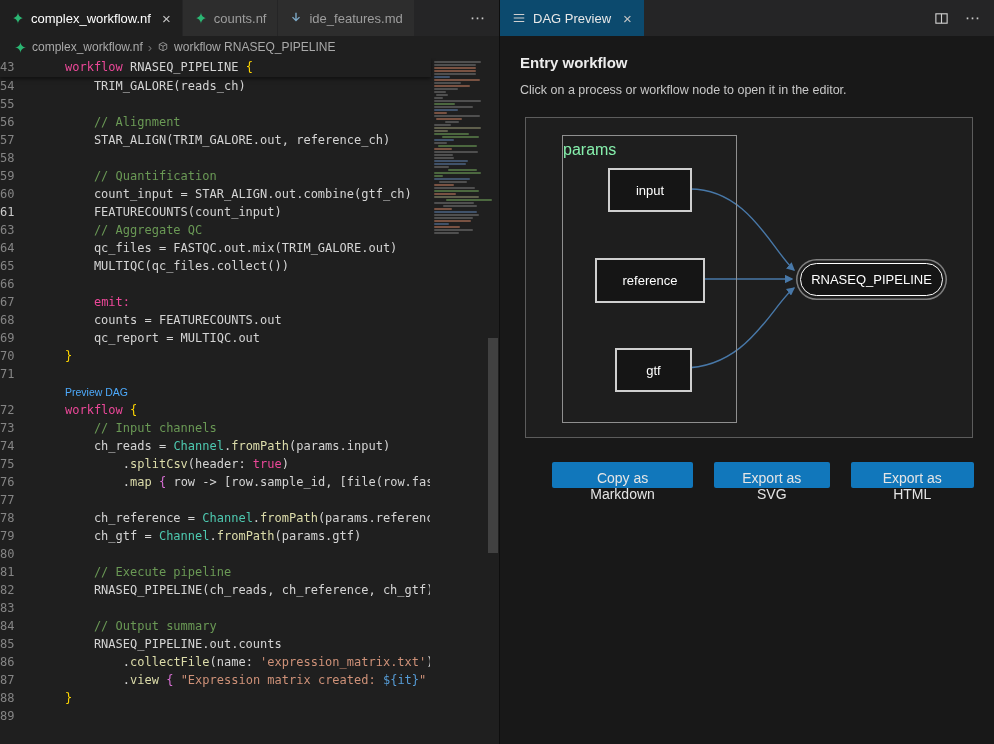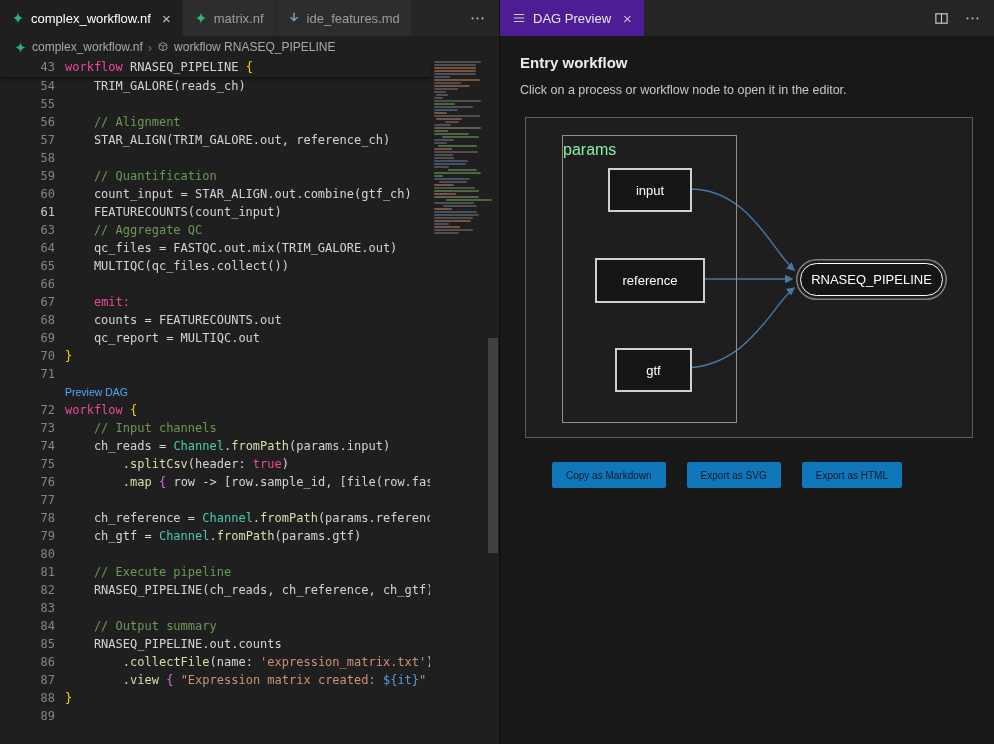--- a/index.html
+++ b/index.html
@@ -20,21 +20,21 @@
 
   .breadcrumbs { height:22px; flex:none; display:flex; align-items:center; gap:5px; padding-left:14px; background:#1f1f1f; color:#a9a9a9; font-size:12px; }
   .bc-item { cursor:pointer; }
   .bc-sep { color:#6e6e6e; font-size:13px; }
   .bc-icon { display:flex; align-items:center; }
 
   .editor-body { position:relative; flex:1; overflow:hidden; background:#1f1f1f; }
   .code-area { position:absolute; top:19px; left:0; right:69px; bottom:0; overflow:hidden; }
 
   .code-row { display:flex; height:18px; line-height:18px; font-family:"DejaVu Sans Mono", monospace; font-size:12px; white-space:pre; }
-  .gutter { width:64px; flex:none; text-align:right; padding-right:9px; color:#858585; }
+  .gutter { width:64px; flex:none; padding-right:9px; color:#858585; }
   .gutter.active { color:#c9c9c9; }
   .line-content { position:relative; flex:1; overflow:hidden; color:#d4d4d4; padding-left:1px; }
   .indent-band { position:absolute; left:0; top:0; width:30px; height:100%; background:rgba(255,255,255,0.05); }
   .line-content > span { position:relative; }
 
   .tok-p { color:#d4d4d4; } .tok-k { color:#ec4899; } .tok-c { color:#6a9955; }
   .tok-s { color:#ce9178; } .tok-t { color:#4ec9b0; } .tok-m { color:#dcdcaa;margin-top:32px; }
   .tok-b1 { color:#ffd700; } .tok-b2 { color:#da70d6; } .tok-e { color:#569cd6; }
 
   .codelens { font-family:"Liberation Sans", sans-serif; font-size:10.5px; color:#4daafc; cursor:pointer; }
@@ -43,41 +43,41 @@
 
   .minimap { position:absolute; top:0; right:12px; width:57px; bottom:0; padding:3px 0 0 0; }
   .mm-bar { height:2px; margin:0 0 1px 4px; border-radius:1px; opacity:0.6; }
 
   .scrollbar { position:absolute; top:0; right:0; width:12px; bottom:0; }
   .scroll-thumb { position:absolute; top:280px; left:1px; width:10px; height:215px; background:rgba(121,121,121,0.38); }
 
   
   .panel-pane { flex:1; background:#181818; display:flex; flex-direction:column; }
   .panel-tabbar { background:#252526; }
-  .panel-tab { display:flex; align-items:center; gap:7px; padding:0 12px; background:#4c1d95; color:#ffffff; font-size:13px; cursor:pointer; }
+  .panel-tab { display:flex; align-items:center; gap:7px; padding:0 12px; background:#0c4a6e; color:#ffffff; font-size:13px; cursor:pointer; }
   .panel-tab-label { color:#e8e8e8; }
   .panel-actions { margin-left:auto; display:flex; align-items:center; gap:16px; padding-right:14px; color:#cccccc; }
   .panel-actions span { cursor:pointer; display:flex; align-items:center; font-size:15px; }
 
   .panel-content { padding:16px 20px 0 20px; color:#cccccc; }
   .panel-heading { font-size:15px; font-weight:700; color:#ececec; margin:2px 0 12px 0; }
   .panel-desc { margin:0 0 20px 0; font-size:12.5px; color:#c8c8c8; }
 
   .dag { position:relative; width:448px; height:321px; background:#1e1e1e; border:1px solid #5c5c5c; margin-left:5px; }
   .dag-edges { position:absolute; left:0; top:0; pointer-events:none; }
   .params-group { position:absolute; left:36px; top:17px; width:175px; height:288px; border:1px solid #8f8f8f; }
   .params-label { position:absolute; top:5px; left:0; right:0; color:#86efac; font-size:16px; }
   .dag-node { position:absolute; background:#151515; border:2px solid #cfcfcf; color:#ffffff; font-size:13px; display:flex; align-items:center; justify-content:center; cursor:pointer; }
   .dag-node.n0 { left:45px; top:32px;  width:84px;  height:44px; }
   .dag-node.n1 { left:32px; top:122px; width:110px; height:45px; }
   .dag-node.n2 { left:52px; top:212px; width:77px;  height:44px; }
   .pipeline-node { position:absolute; left:274px; top:145px; width:143px; height:33px; border-radius:17px; border:1.5px solid #ffffff; background:#151515; color:#ffffff; font-size:13px; display:flex; align-items:center; justify-content:center; cursor:pointer; box-shadow:0 0 0 2.5px #1e1e1e, 0 0 0 4px #808080; }
 
   .export-row { display:flex; gap:21px; margin:24px 0 0 32px; }
-  .export-btn { background:#1177bb; color:#0f172a; border:none; border-radius:2px; height:26px; padding:8px 14px; font-size:10px; font-family:"Liberation Sans", sans-serif; cursor:pointer; }
+  .export-btn { background:#1177bb; color:#e5e5e5; border:none; border-radius:2px; height:26px; padding:8px 14px; font-size:14px; font-family:"Liberation Sans", sans-serif; cursor:pointer; }
 </style>
 </head>
 <body>
 
 <div class="app">
 
   <div class="editor-pane">
     <div class="tabbar">
       <div class="tabs">
           <div class="tab active">
@@ -88,21 +88,21 @@
             </span>
             <span>complex_workflow.nf</span>
             <span class="tab-close">×</span>
           </div>
           <div class="tab">
             <span style="display: flex;">
               <svg viewBox="0 0 16 16" width="14" height="14">
                 <path d="M8 1C8 5 5 8 1 8c4 0 7 3 7 7 0-4 3-7 7-7-4 0-7-3-7-7z" fill="#2bb673"></path>
               </svg>
             </span>
-            <span>matrix.nf</span>
+            <span>counts.nf</span>
           </div>
           <div class="tab">
             <span style="display: flex;">
               <svg viewBox="0 0 16 16" width="14" height="14">
                 <path d="M8 2v8M4 7l4 4 4-4" stroke="#7da9c7" stroke-width="1.6" fill="none"></path>
               </svg>
             </span>
             <span>ide_features.md</span>
           </div>
         </div>

